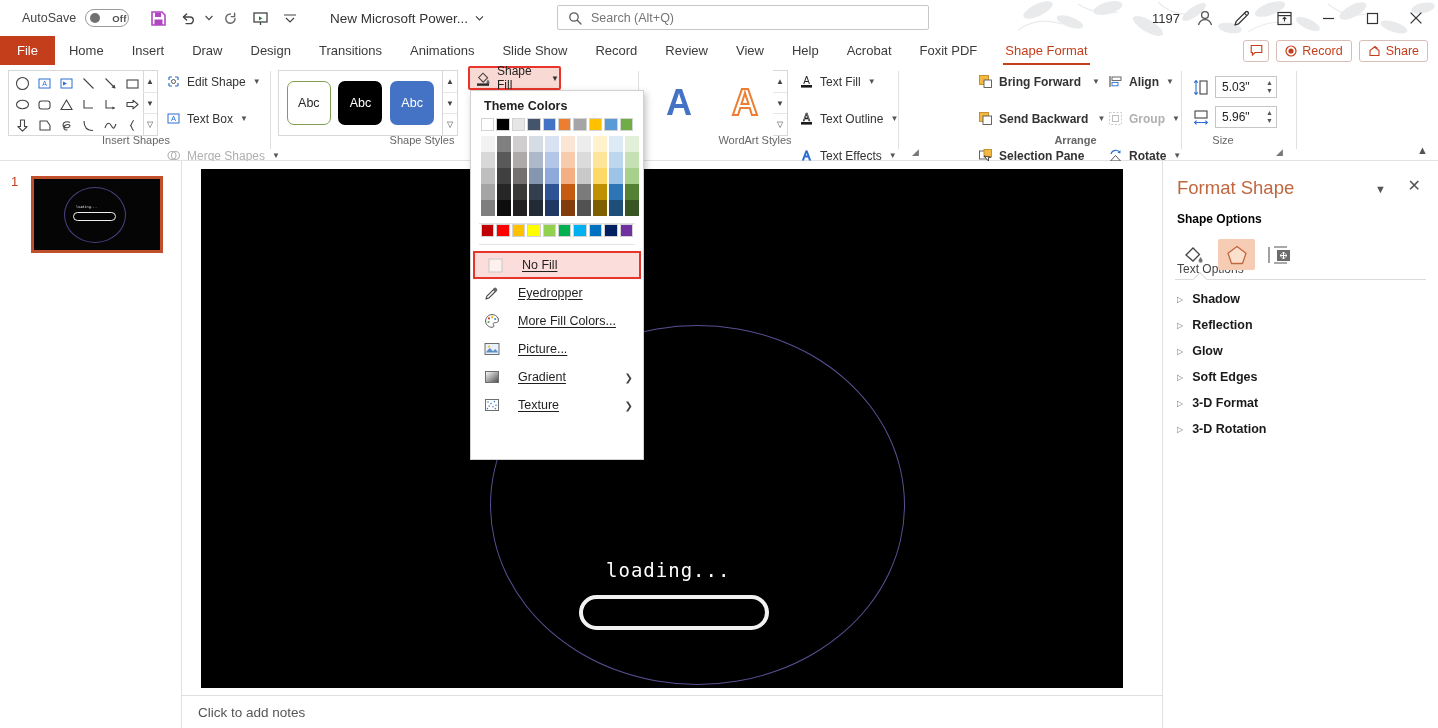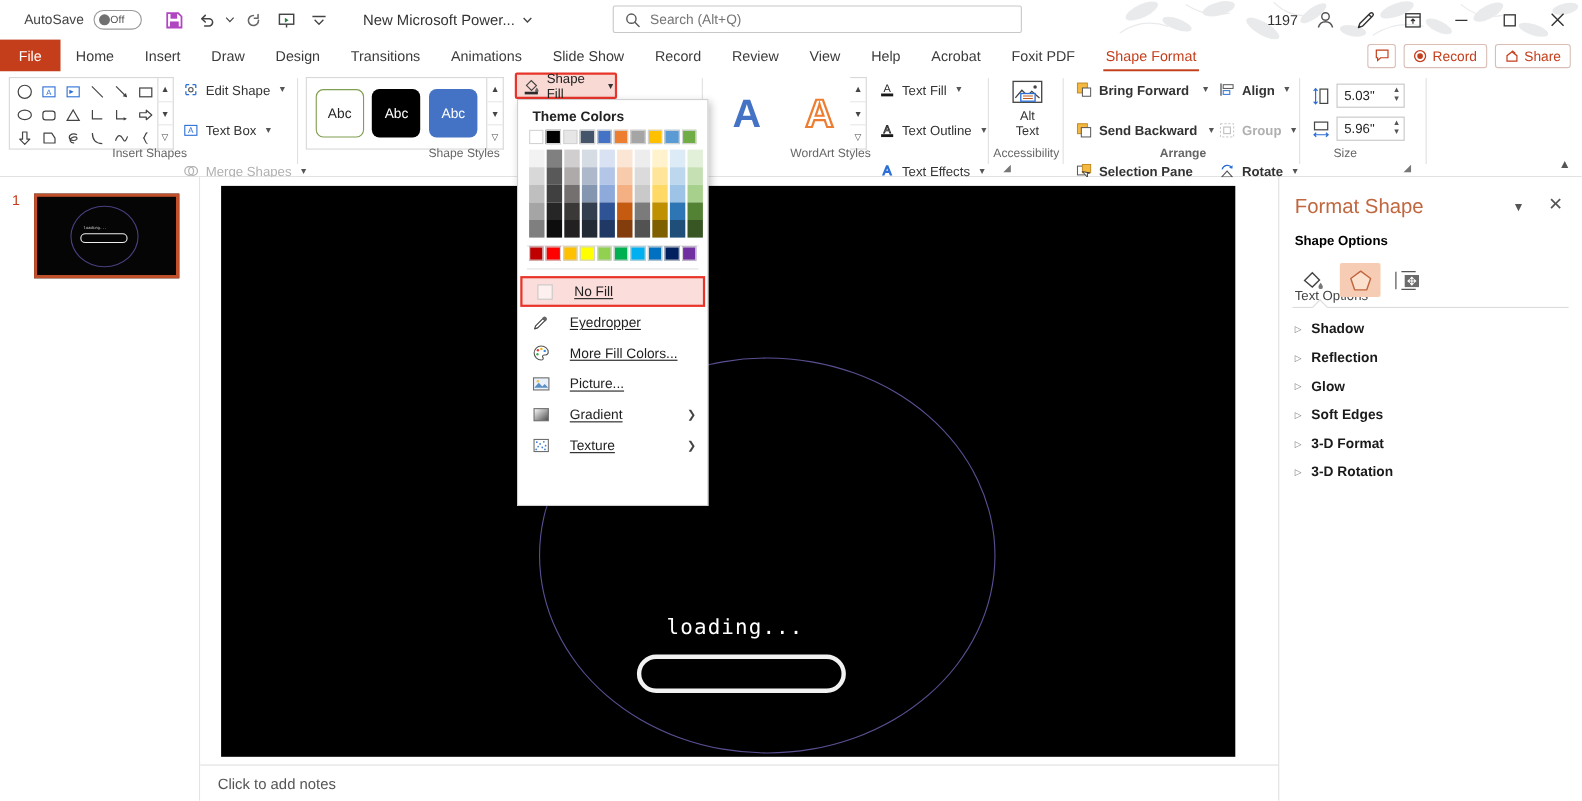--- a/index.html
+++ b/index.html
@@ -24,21 +24,21 @@
   }
   .autosave-label { font-size: 12.5px; color: #444; margin-left: 22px; }
   .toggle {
     width: 44px; height: 18px; border-radius: 9px; border: 1px solid #9a9a9a;
     background: #ffffff; margin-left: 9px; position: relative; display: flex;
     align-items: center;
   }
   .toggle .knob {
     width: 10px; height: 10px; border-radius: 50%; background: #707070; margin-left: 4px;
   }
-  .toggle .ttext { font-size: 9.5px; color: #505050; margin-left: 0; letter-spacing: .2px; }
+  .toggle .ttext { font-size: 9.5px; color: #505050; margin-left: 12px; letter-spacing: .2px; font-weight: bold; }
   .tb-icon {
     width: 30px; height: 30px; display: flex; align-items: center; justify-content: center;
     cursor: default;
   }
   .qat { display: flex; align-items: center; margin-left: 14px; }
   .doc-title { font-size: 13.5px; color: #333; }
   .title-wrap {
     position: absolute; left: 330px; top: 0; height: 36px;
     display: flex; align-items: center; gap: 7px;
   }
@@ -661,37 +661,20 @@
             </span>
           <span>Text Effects</span>
           <span class="chev">▼</span>
         </div>
       </div>
       <div class="grp-label" style="width:230px; left:0;">WordArt Styles</div>
       <span class="dlglaunch" style="left:272px; bottom:4px;">◢</span>
       <div class="grp-sep" style="left:258px;"></div>
     </div>
 
-    <div class="grp" style="left:898px; width:70px;">
-      <div style="position:absolute; left:10px; top:7px; width:52px; display:flex; flex-direction:column; align-items:center; gap:2px;">
-        <span>
-          <svg width="30" height="26" viewBox="0 0 30 26">
-              <rect x="2" y="2" width="26" height="19" fill="none" stroke="#444" stroke-width="1.2"></rect>
-              <path d="M4 17l6-7 5 5 4-4 7 6" fill="none" stroke="#444" stroke-width="1.2"></path>
-              <circle cx="22" cy="7" r="1.6" fill="#444"></circle>
-              <rect x="9" y="13" width="13" height="7" fill="#fff" stroke="#2b6fd4" stroke-width="1.2"></rect>
-              <path d="M11 15.3h9M11 17.6h9" stroke="#c05b1c" stroke-width="1"></path>
-            </svg>
-        </span>
-        <span style="font-size:11.5px;color:#333;">Alt</span>
-        <span style="font-size:11.5px;color:#333;">Text</span>
-      </div>
-      <div class="grp-label">Accessibility</div>
-      <div class="grp-sep" style="left:68px;"></div>
-    </div>
 
     <div class="grp" style="left:968px; width:215px;font-weight:bold;">
       <div class="cmdcol" style="left:4px; top:6px;">
         <div class="cmd">
           <span class="ddicon">
               <svg width="15" height="15" viewBox="0 0 15 15">
                 <rect x="1.5" y="1.5" width="9" height="9" fill="#f5b942" stroke="#c08a20" stroke-width=".9"></rect>
                 <rect x="6" y="6" width="7.5" height="7.5" fill="#fff" stroke="#555" stroke-width=".9"></rect>
               </svg>
             </span>

